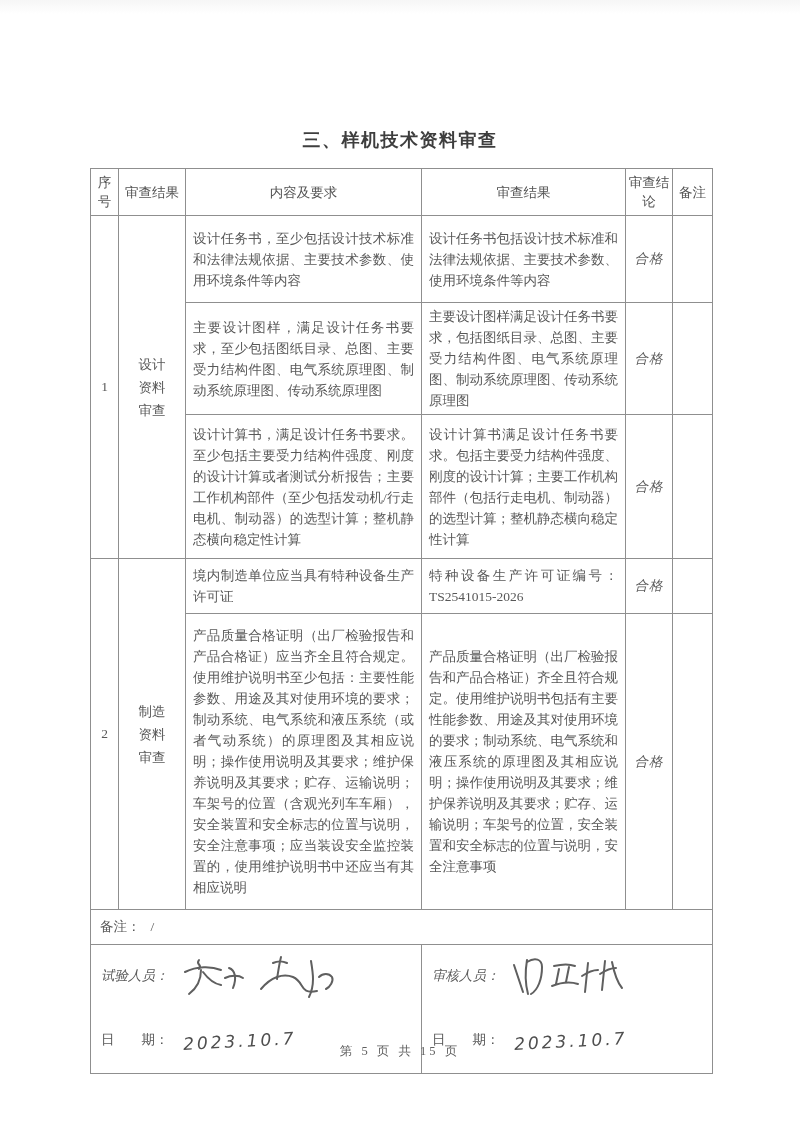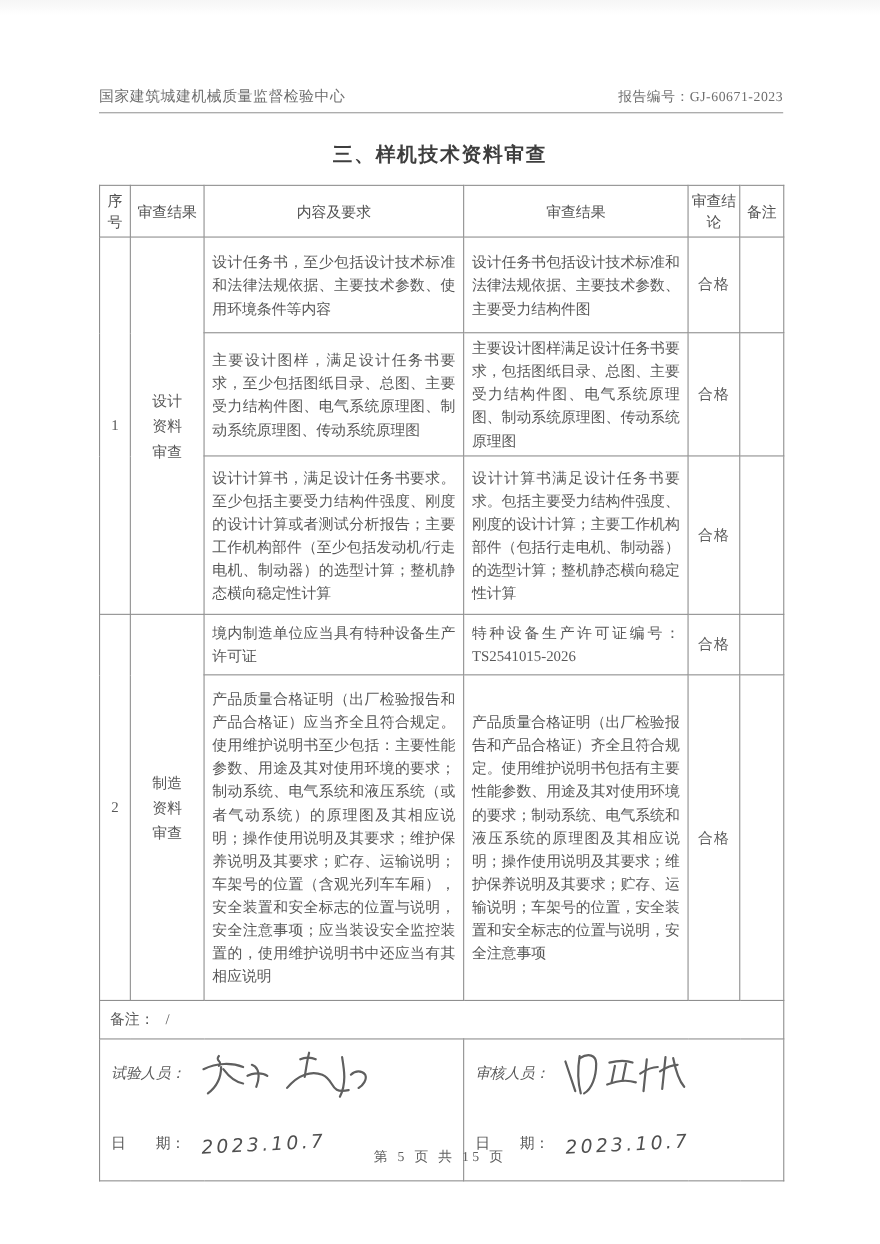--- a/index.html
+++ b/index.html
@@ -53,21 +53,21 @@
   }
   .cell-text {
     padding: 3px 7px;
     line-height: 21px;
     text-align: justify;
   }
   .cell-center { text-align: center; }
   .proj {
     width: 2.2em; margin: 0 auto; text-align: center; line-height: 23px;
   }
-  .concl { text-align: center; letter-spacing: 1px; color: #5d5d5d; }
+  .concl { text-align: center; letter-spacing: 1px; color: #5d5d5d; font-style: italic; }
   .remark-cell { padding: 6px 9px; font-size: 13.5px; }
   .remark-cell .slash { margin-left: 10px; }
   
   .sign-cell { padding: 8px 10px; vertical-align: middle; }
   .sign-line { display: flex; align-items: center; height: 46px; }
   .sign-line .lbl { font-size: 13.5px; white-space: pre; color: #5a5a5a; font-style: italic; }
   .sig-svg { margin-left: 8px; }
   .sig-svg path { fill: none; stroke: #5f5f5f; stroke-width: 2; stroke-linecap: round; stroke-linejoin: round; }
   .date-line { display: flex; align-items: flex-start; height: 34px; margin-top: 32px; }
   .hand {
@@ -82,24 +82,20 @@
     position: absolute; top: 1043px; left: 0; width: 100%;
     text-align: center; font-size: 12.5px; color: #606060;
     letter-spacing: 3px;
   }
 </style>
 </head>
 <body>
 
 <div class="page">
 
-  <div class="doc-header">
-    <span class="org">国家建筑城建机械质量监督检验中心</span>
-    <span class="report-no">报告编号：GJ-60671-2023</span>
-  </div>
 
   <div class="doc-title">三、样机技术资料审查</div>
 
   <table class="review-table">
     <colgroup>
       <col style="width:28px">
         <col style="width:67px">
         <col style="width:236px">
       <col style="width:204px">
         <col style="width:47px">
@@ -114,21 +110,21 @@
       <th>审查结论</th>
       <th>备注</th>
     </tr>
 
     <tr style="height:87px">
       <td rowspan="3" class="cell-center">1</td>
       <td rowspan="3">
             <div class="proj">设计资料审查</div>
           </td>
       <td class="cell-text">设计任务书，至少包括设计技术标准和法律法规依据、主要技术参数、使用环境条件等内容</td>
-      <td class="cell-text">设计任务书包括设计技术标准和法律法规依据、主要技术参数、主要受力结构件图</td>
+      <td class="cell-text">设计任务书包括设计技术标准和法律法规依据、主要技术参数、使用环境条件等内容</td>
       <td class="concl">合格</td>
       <td></td>
     </tr>
     <tr style="height:111px">
       <td class="cell-text">主要设计图样，满足设计任务书要求，至少包括图纸目录、总图、主要受力结构件图、电气系统原理图、制动系统原理图、传动系统原理图</td>
       <td class="cell-text">主要设计图样满足设计任务书要求，包括图纸目录、总图、主要受力结构件图、电气系统原理图、制动系统原理图、传动系统原理图</td>
       <td class="concl">合格</td>
       <td></td>
     </tr>
     <tr style="height:144px">

